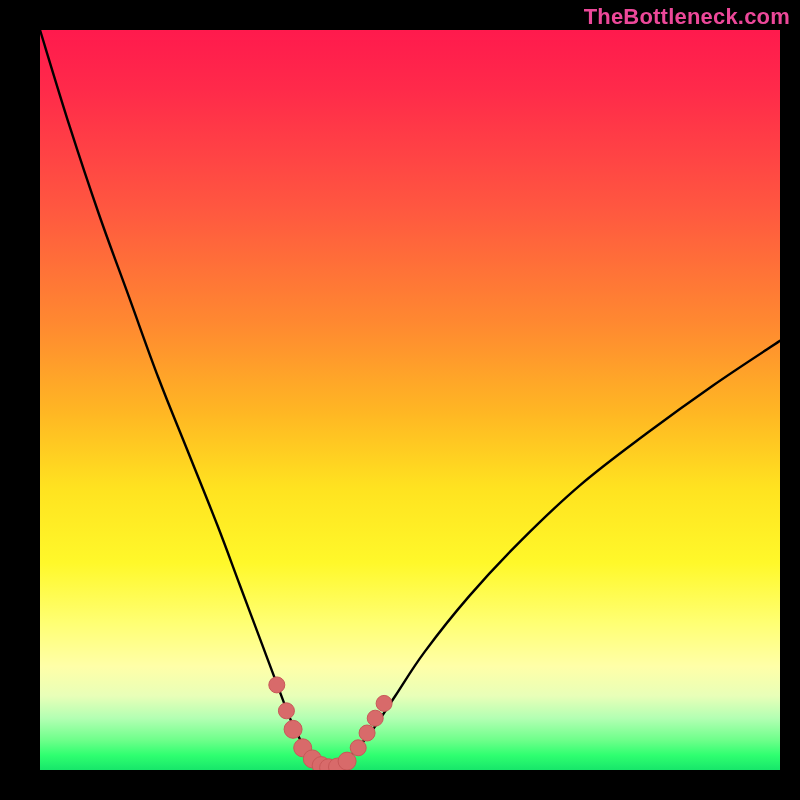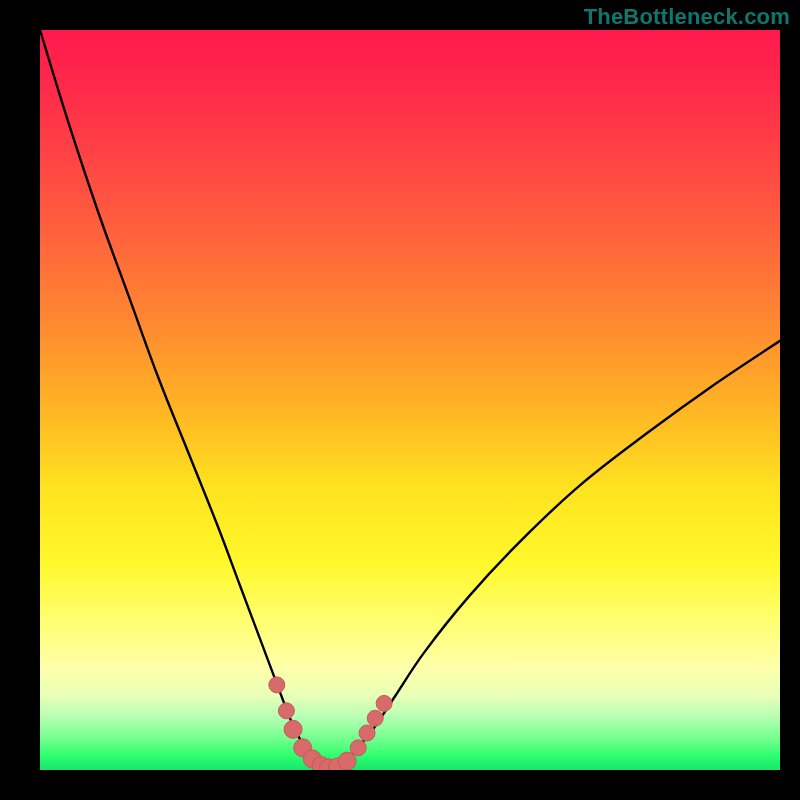--- a/index.html
+++ b/index.html
@@ -38,21 +38,21 @@
       #b3ffb3 93%,
       #6dff8a 96%,
       #2fff70 98%,
       #17e66a 100%
     );
   }
   .watermark {
     position: absolute;
     top: 4px;
     right: 10px;
-    color: #0f766e;
+    color: #ec4899;
     font-size: 22px;
     font-weight: 600;
     letter-spacing: 0.2px;
     user-select: none;
   }
   svg.curve, svg.markers {
     position: absolute;
     left: 0; top: 0;
     width: 740px;
     height: 740px;

